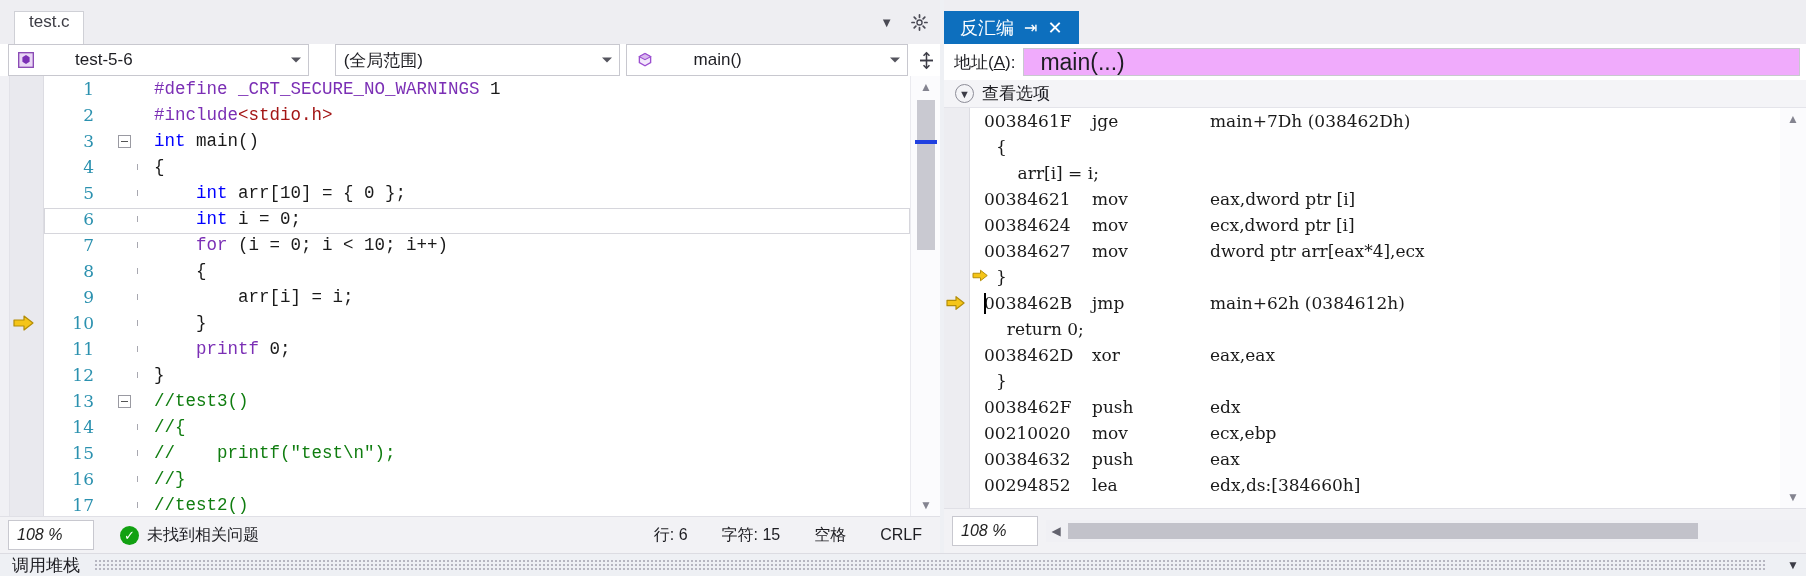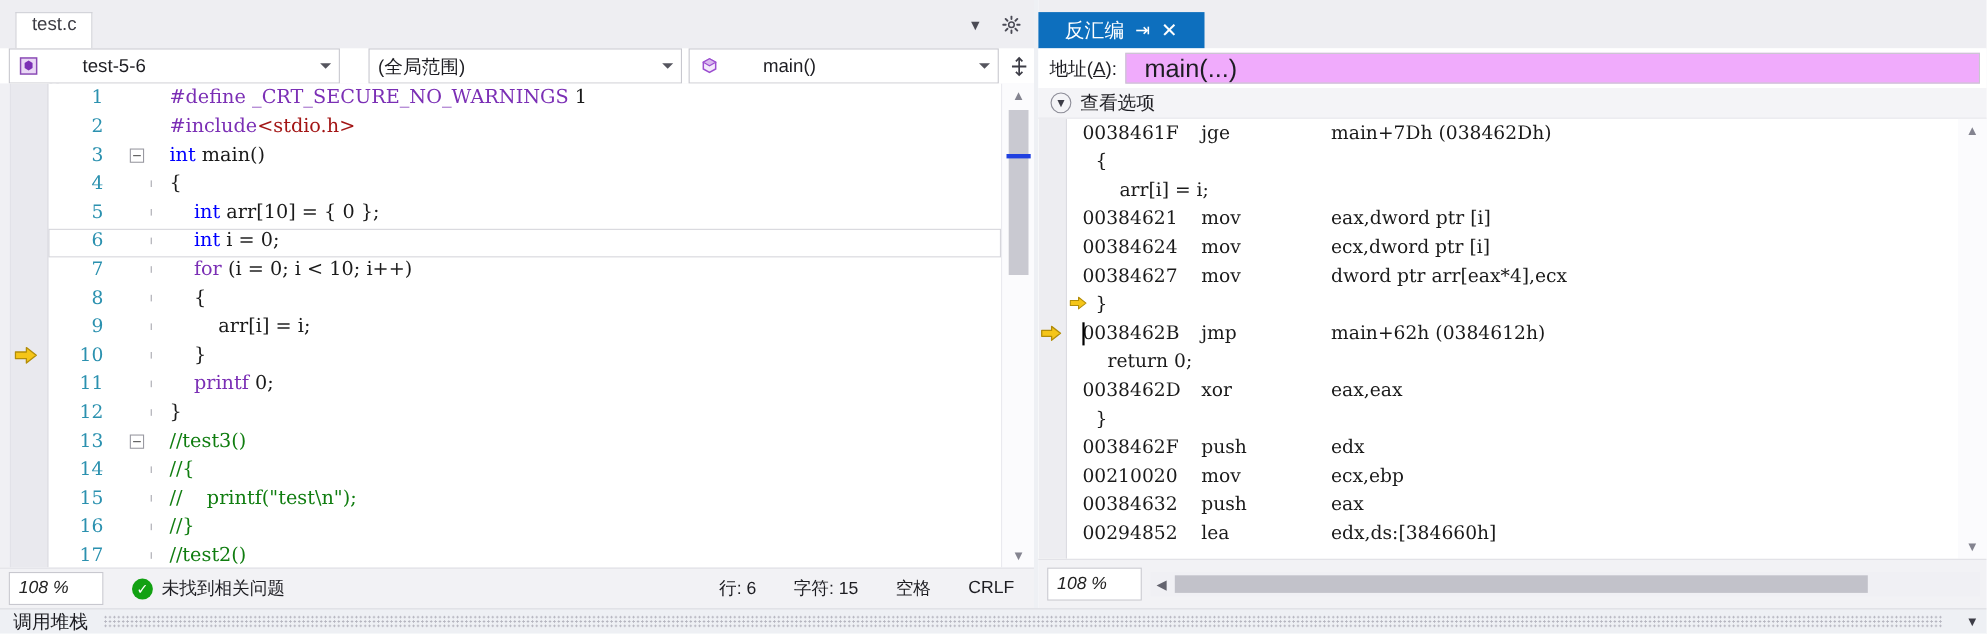--- a/index.html
+++ b/index.html
@@ -106,21 +106,21 @@
     content: ""; position: absolute; left: 2px; top: 5px;
     width: 7px; height: 1px; background: #555;
   }
   .vbar {
     width: 20px; flex: none; position: relative;
   }
   .vbar.solid::after {
     content: ""; position: absolute; left: 3px; top: -3px; bottom: -3px;
     width: 1px; background: #a8a8b0;
   }
-  .code { flex: 1; color: #1a1a1a; }
+  .code { flex: 1; color: #1a1a1a; font-family: Liberation Mono, monospace; }
   .kw   { color: #0000ff; }
   .kw2  { color: #7b2fb5; }
   .pp   { color: #7b2fb5; }
   .str  { color: #a31515; }
   .cmt  { color: #107d10; }
 
   #exec-arrow {
     position: absolute; left: 13px; width: 22px; height: 20px;
   }
   .current-line-box {
@@ -177,21 +177,21 @@
     position: absolute; left: 944px; top: 0; width: 862px; height: 553px;
     background: #ffffff;
   }
   #disasm-tabstrip {
     position: absolute; left: 0; top: 0; width: 862px; height: 44px;
     background: #eeeef2;
   }
   #disasm-tab {
     position: absolute; left: 0; top: 11px; height: 33px;
     display: flex; align-items: center; gap: 10px;
-    padding: 0 24px;
+    padding: 0 16px;
     background: #0d6fbe; color: #ffffff; font-size: 18px; cursor: pointer;
   }
   #disasm-tab .pin, #disasm-tab .close { font-size: 16px; color: #fff; }
   #disasm-tab .close { font-size: 18px; }
 
   #addr-row {
     position: absolute; left: 0; top: 44px; width: 862px; height: 36px;
     background: #ffffff; display: flex; align-items: center;
   }
   #addr-label { margin-left: 10px; font-size: 17px; color: #1d1d22; }

